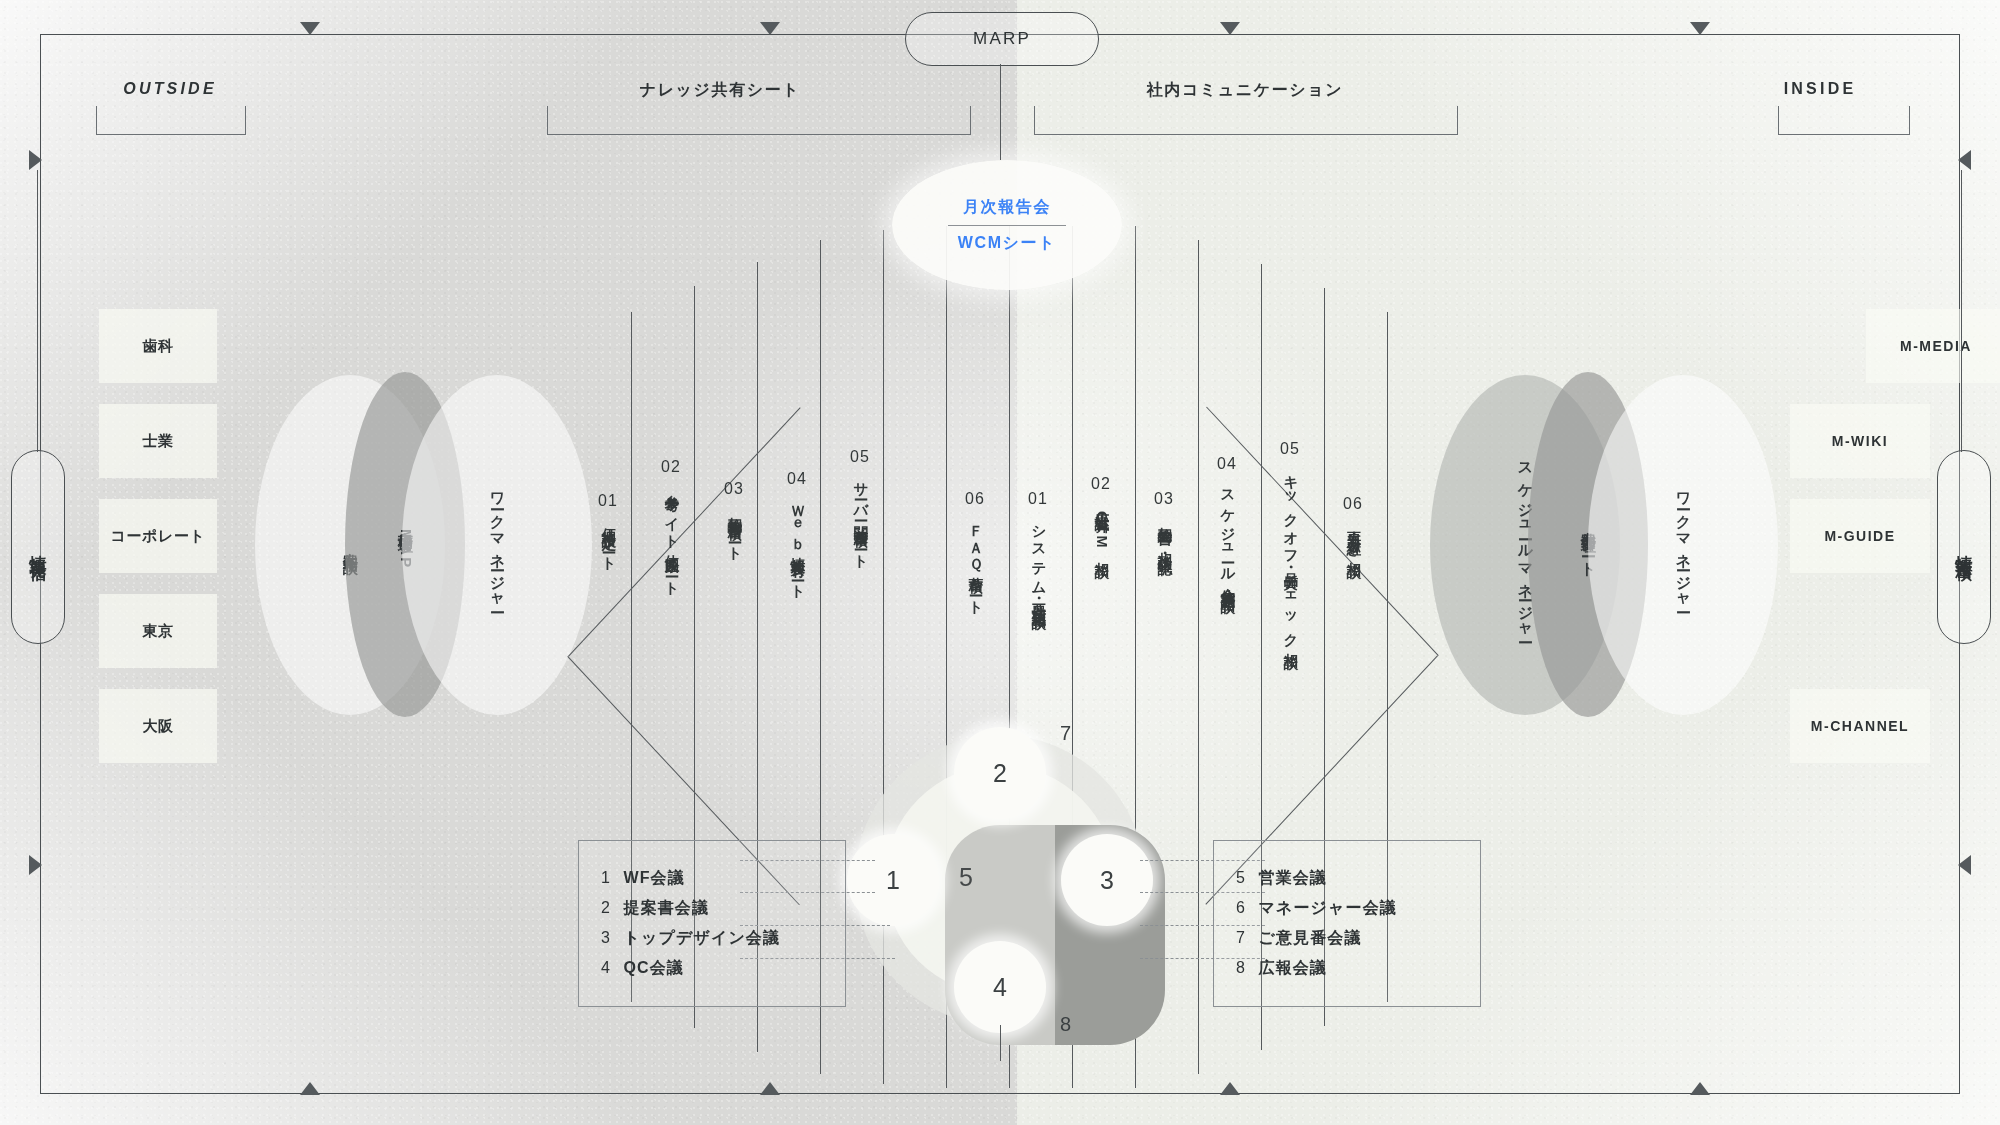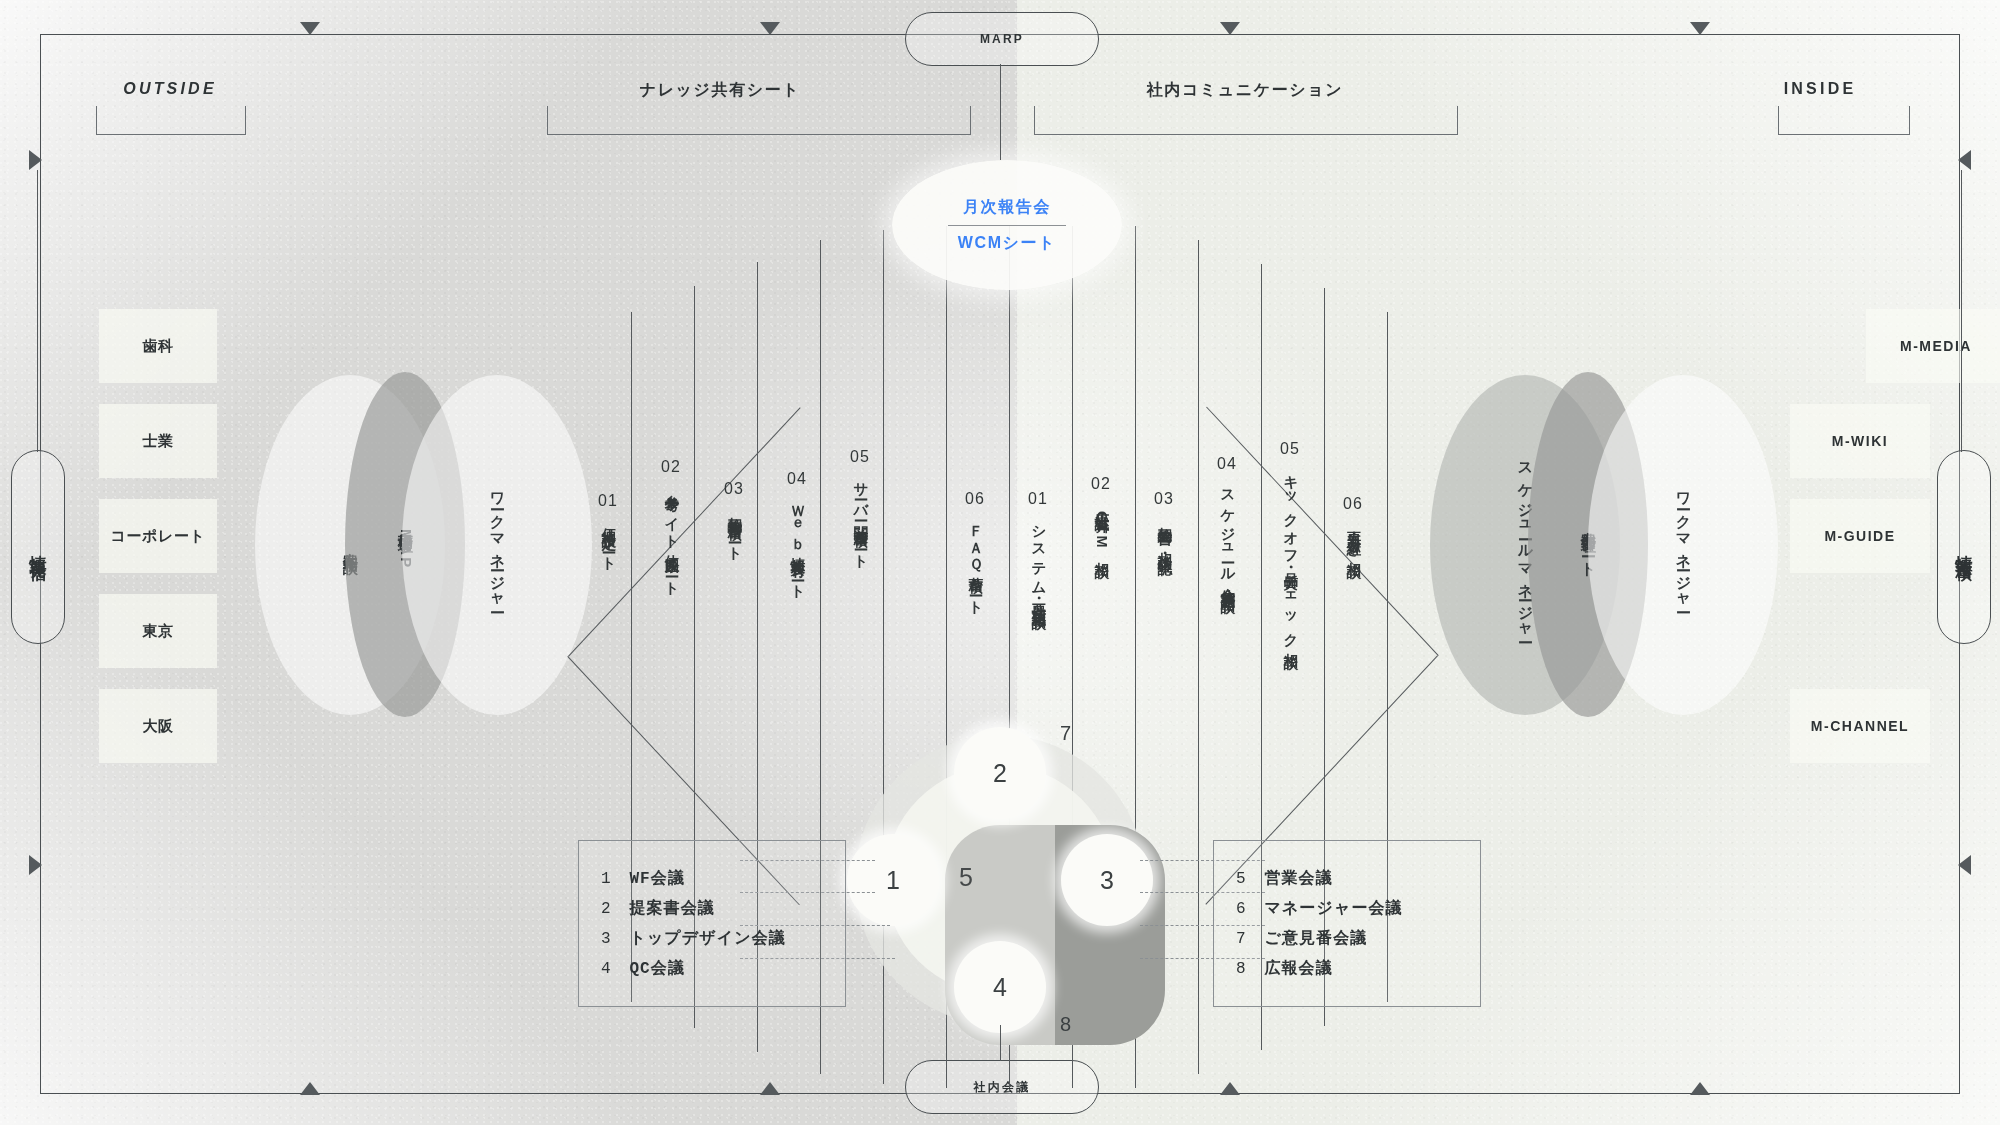--- a/index.html
+++ b/index.html
@@ -42,21 +42,21 @@
           border-bottom:13px solid #555a5d;}
   .tri-right{border-top:10px solid transparent;border-bottom:10px solid transparent;
              border-left:13px solid #555a5d;}
   .tri-left{border-top:10px solid transparent;border-bottom:10px solid transparent;
             border-right:13px solid #555a5d;}
 
   
   .pill{position:absolute;border:1.3px solid #4a4f52;border-radius:999px;
         background:rgba(255,255,255,.28);display:flex;align-items:center;
         justify-content:center;color:#2e3335;}
-  .pill-h{font-size:12px;font-weight:700;letter-spacing:2.2px;justify-content:center;}
+  .pill-h{font-size:17px;font-weight:400;letter-spacing:2.2px;justify-content:center;}
   .pill-v{writing-mode:vertical-rl;font-size:17px;font-weight:600;letter-spacing:3px;}
 
   
   .cap{position:absolute;font-size:16px;font-weight:700;color:#2e3335;
        letter-spacing:1.6px;text-align:center;white-space:nowrap;}
   .cap-en{letter-spacing:3.2px;}
   .bracket{position:absolute;border:1.2px solid #6b7074;border-top:none;height:28px;}
 
   
   .chip{position:absolute;width:118px;height:74px;display:flex;align-items:center;
@@ -102,21 +102,21 @@
   .q5b{left:90px;top:200px;background:#c9cac6;border-radius:0 0 0 55px;}
   .q6b{left:200px;top:200px;background:#9b9d99;border-radius:0 0 55px 0;}
   .petal{position:absolute;width:92px;height:92px;border-radius:50%;
          background:#fbfbf8;display:flex;align-items:center;justify-content:center;
          font-size:25px;color:#3b4042;box-shadow:0 0 12px 7px rgba(255,255,255,.7);}
   .qnum{position:absolute;font-size:25px;color:#45494a;}
   .tagnum{position:absolute;font-size:20px;color:#3b4042;}
 
   
   .legend{position:absolute;border:1.1px solid #8b9094;padding:18px 22px;
-          background:rgba(255,255,255,.12);font-family:Liberation Mono, monospace;}
+          background:rgba(255,255,255,.12);}
   .legend div{font-size:16px;color:#2e3335;font-weight:600;letter-spacing:1.1px;
               margin:9px 0;white-space:nowrap;}
   .legend div span.n{margin-right:7px;font-weight:400;}
   .dot{position:absolute;border-top:1px dashed #8b9094;}
   .solidline{position:absolute;background:#55595c;}
 </style>
 </head>
 <body>
 
 <div id="stage">
@@ -141,23 +141,20 @@
   <div class="tri tri-up" style="left:1220px;top:1082px;"></div>
   <div class="tri tri-up" style="left:1690px;top:1082px;"></div>
   <div class="tri tri-right" style="left:29px;top:150px;"></div>
   <div class="tri tri-right" style="left:29px;top:855px;"></div>
   <div class="tri tri-left" style="left:1958px;top:150px;"></div>
   <div class="tri tri-left" style="left:1958px;top:855px;"></div>
 
   <div class="pill pill-h" style="left:905px;top:12px;width:192px;height:52px;">
     <span>MARP</span>
   </div>
-  <div class="pill pill-h" style="left:905px;top:1060px;width:192px;height:52px;">
-    <span>社内会議</span>
-  </div>
   <div class="pill pill-v" style="left:11px;top:450px;width:52px;height:192px;">
     <span>情報発信</span>
   </div>
   <div class="pill pill-v" style="left:1937px;top:450px;width:52px;height:192px;">
     <span>情報蓄積</span>
   </div>
 
   <div class="cap cap-en" style="left:60px;top:80px;width:220px;font-style:italic;">OUTSIDE</div>
   <div class="bracket" style="left:96px;top:106px;width:148px;"></div>
 

